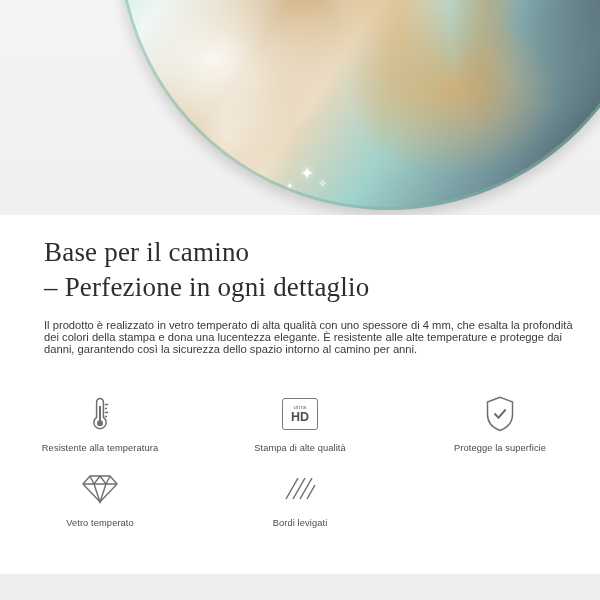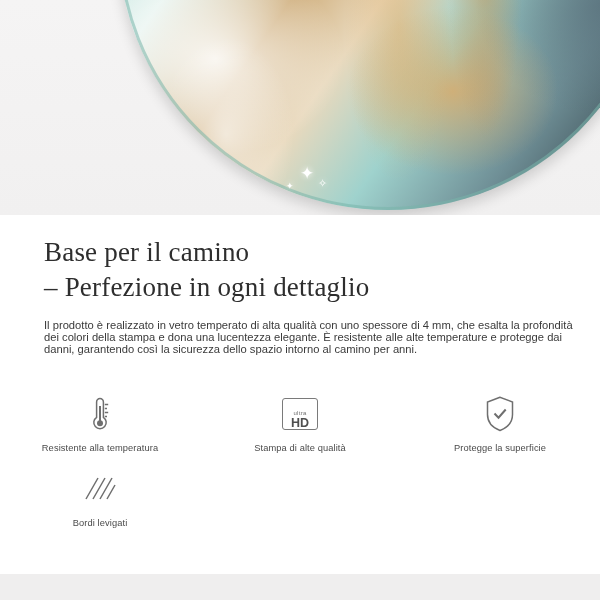--- a/index.html
+++ b/index.html
@@ -148,21 +148,21 @@
     letter-spacing: 0.1px;
   }
   .hd-box {
     width: 34px;
     height: 30px;
     border: 1.6px solid #7a7a7a;
     border-radius: 3px;
     display: flex;
     flex-direction: column;
     align-items: center;
-    justify-content: flex-end;
+    justify-content: center;
     line-height: 1;
   }
   .hd-box .ultra {
     font-size: 6px;
     letter-spacing: 0.3px;
     color: #6f6f6f;
   }
   .hd-box .hd {
     font-size: 12.5px;
     font-weight: 700;
@@ -229,20 +229,29 @@
     <div class="feature">
       <div class="feature-icon">
         <svg width="34" height="40" viewBox="0 0 34 40" fill="none" stroke="#6f6f6f" stroke-width="1.5">
           <path d="M17 3.2 4.5 8v12.5c0 8 5.4 13.3 12.5 16 7.1-2.7 12.5-8 12.5-16V8L17 3.2z"></path>
           <path d="M11.5 19.5l4 4.2 7.2-8.2" stroke-width="2"></path>
         </svg>
       </div>
       <div class="feature-label">Protegge la superficie</div>
     </div>
 
+    <div class="feature">
+      <div class="feature-icon">
+        <svg width="38" height="34" viewBox="0 0 38 34" fill="none" stroke="#6f6f6f" stroke-width="1.4">
+          <path d="M9 4h20l7 8-17 18L2 12 9 4z"></path>
+          <path d="M2 12h34M9 4l4 8 6-8 6 8 4-8M13 12l6 18 6-18"></path>
+        </svg>
+      </div>
+      <div class="feature-label">Vetro temperato</div>
+    </div>
 
     <div class="feature">
       <div class="feature-icon">
         <svg width="36" height="30" viewBox="0 0 36 30" fill="none" stroke="#6f6f6f" stroke-width="1.5">
           <path d="M4 25 16 4M11 25 23 4M18 25 30 4M25 25 33 11"></path>
         </svg>
       </div>
       <div class="feature-label">Bordi levigati</div>
     </div>
 

